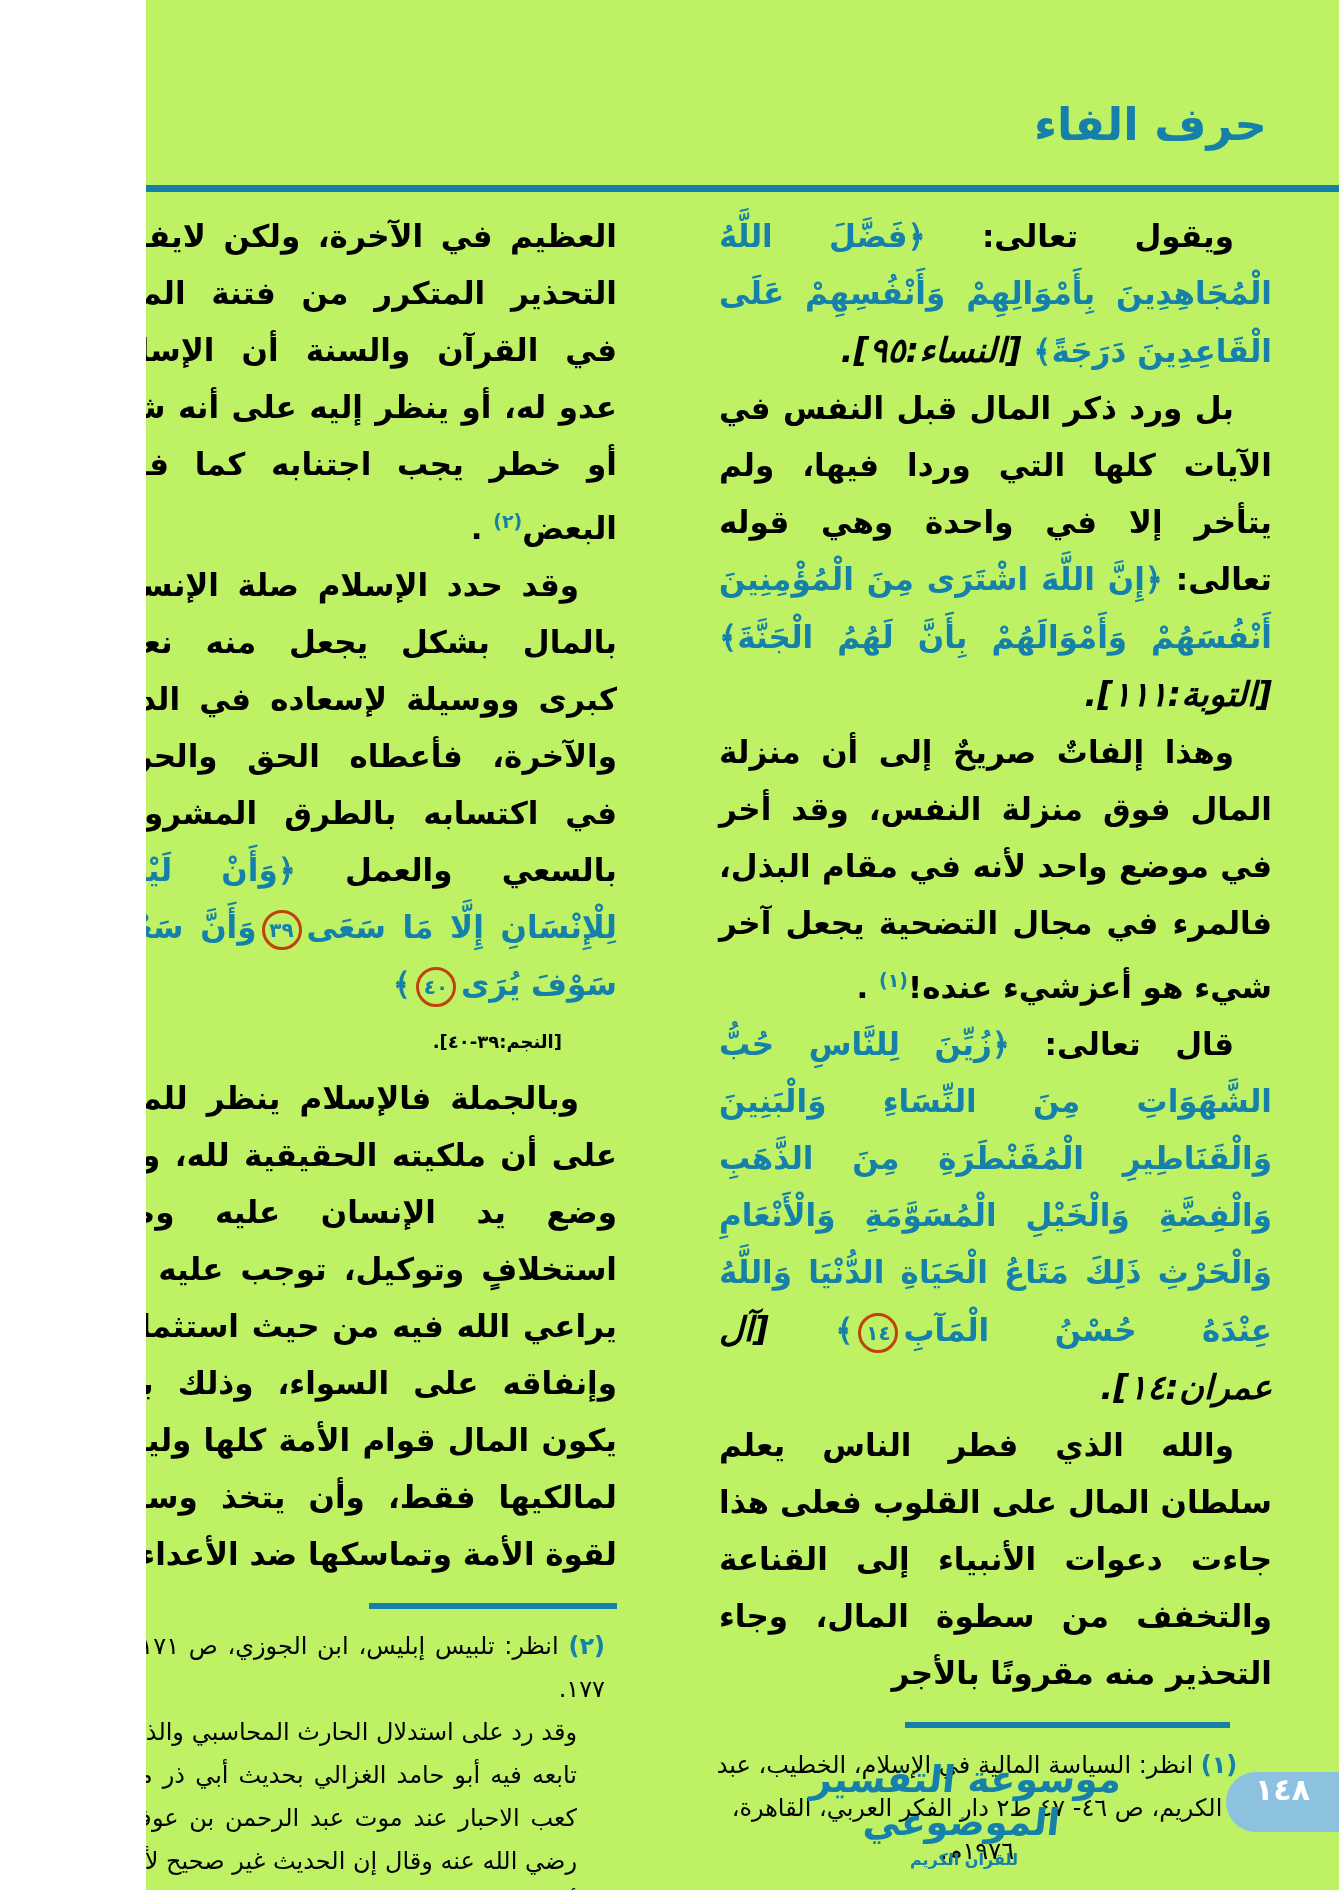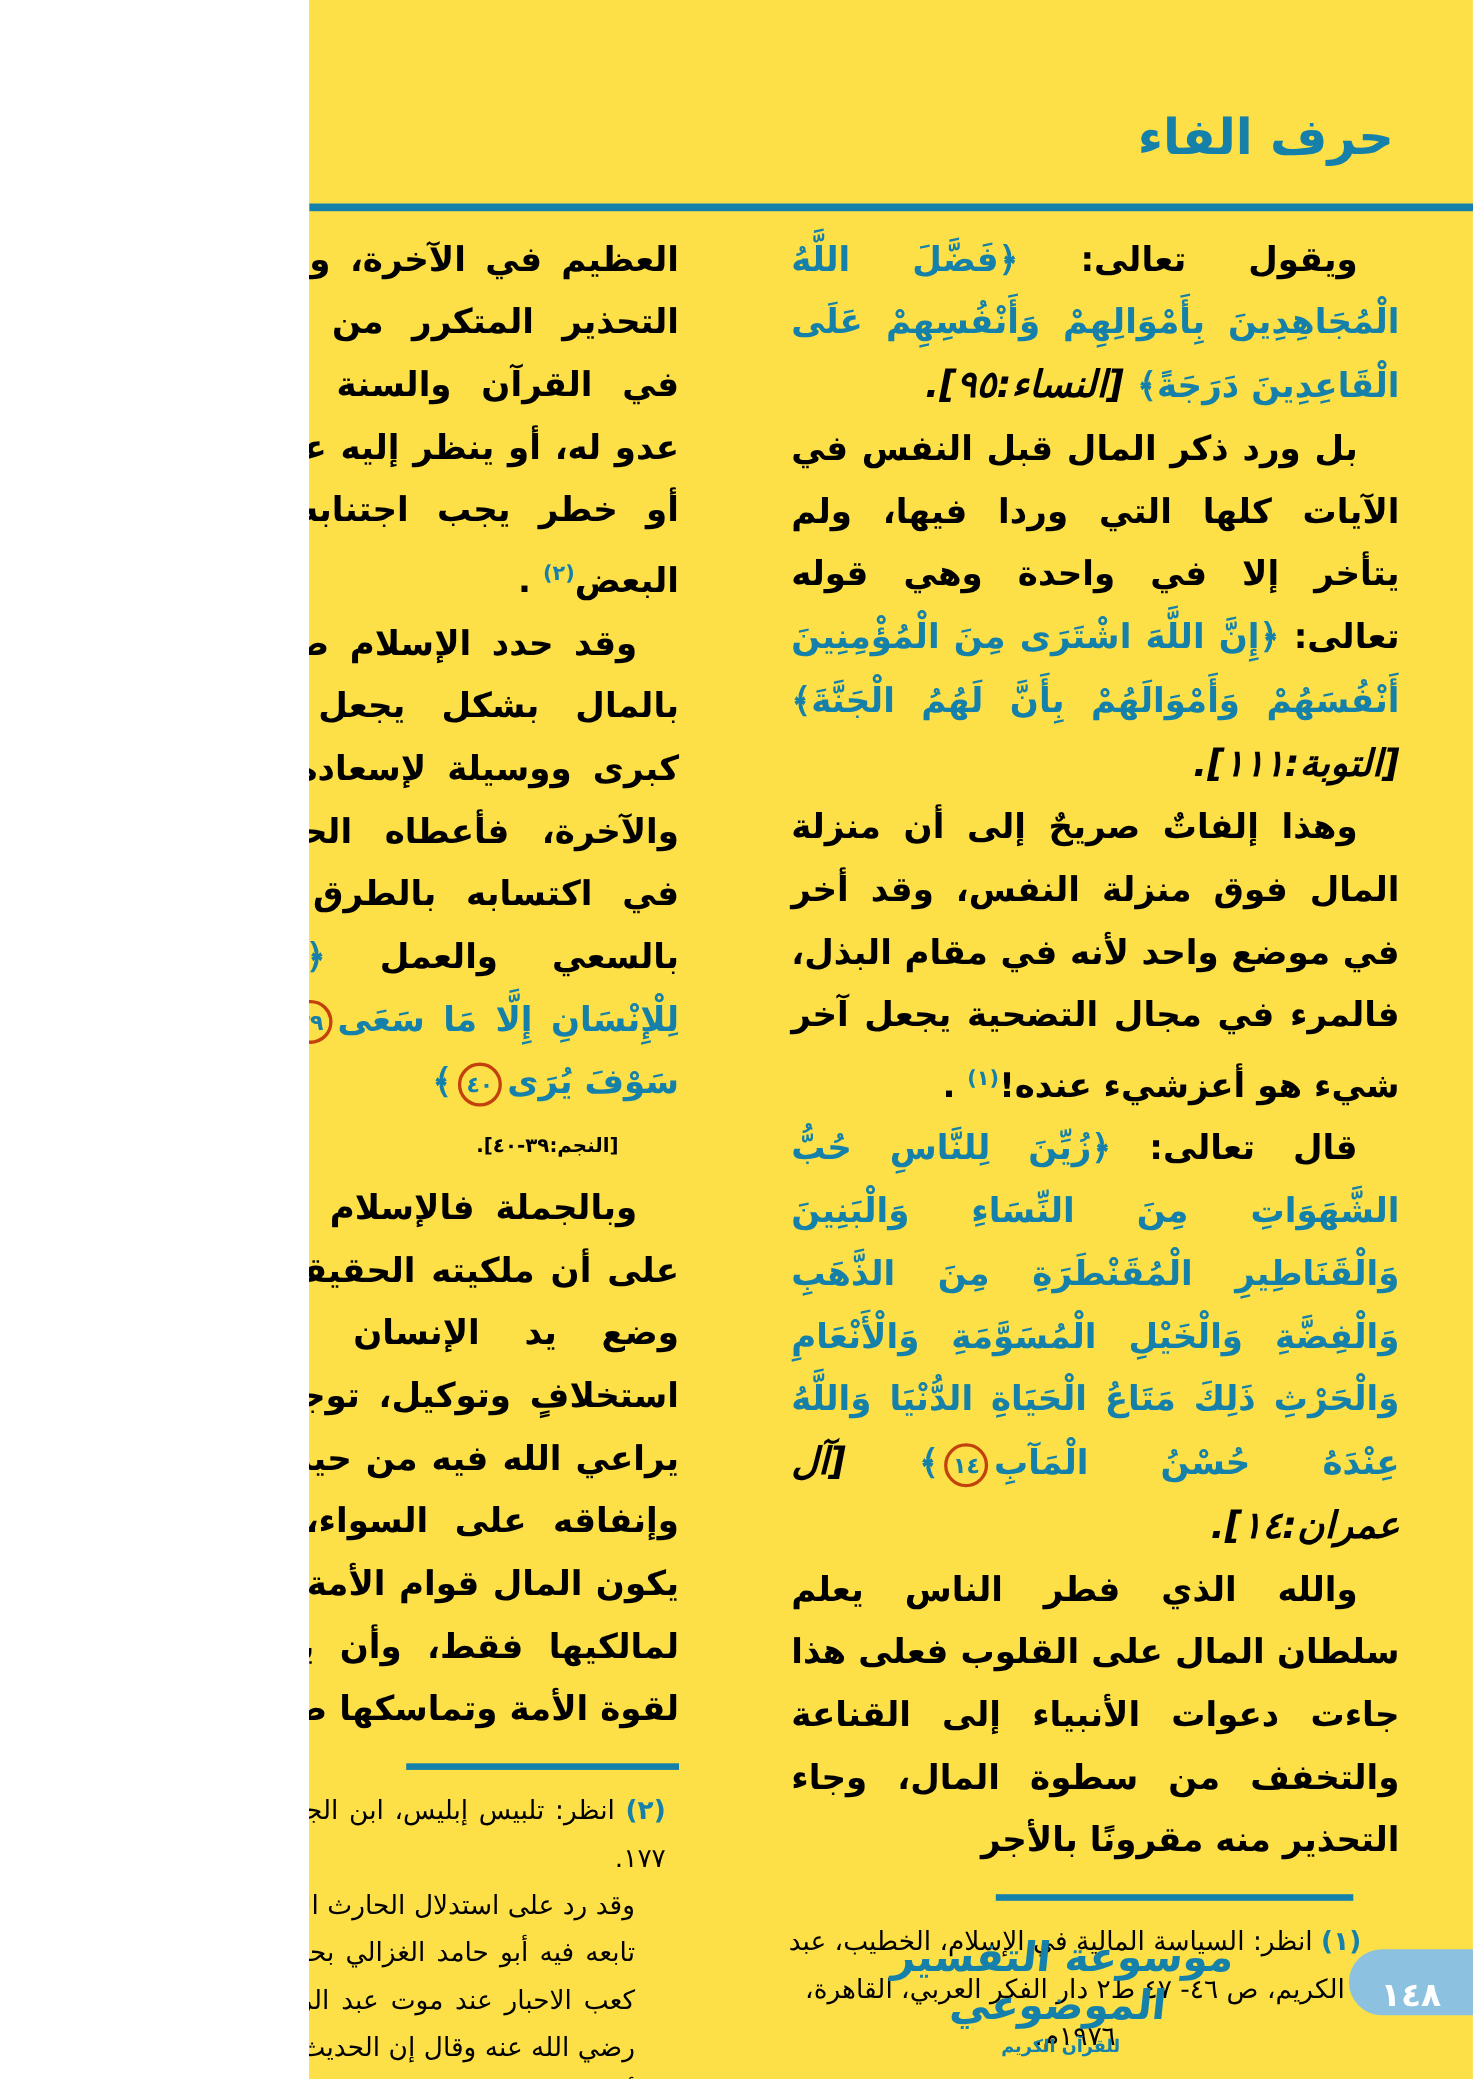--- a/index.html
+++ b/index.html
@@ -1,20 +1,20 @@
 <!DOCTYPE html>
 <html lang="ar" dir="rtl"><head>
 <meta charset="utf-8">
 <style>
   * { margin:0; padding:0; box-sizing:border-box; }
   html,body { background:#ffffff; }
   .page {
     position:relative;
-    width:1058px; height:1890px;
-    background:#fde047;
+    width:1193px; height:1890px;
+    background:#bef264;
     overflow:hidden;
     direction:rtl;
     font-family:"DejaVu Sans", sans-serif;
     color:#000;
   }
   
   .header-title {
     position:absolute; top:98px; right:72px;
     color:#1580a9;
     font-size:45px; font-weight:700;
@@ -87,21 +87,21 @@
   }
   .footer-logo .logo-sub {
     font-size:16px; font-weight:700;
     margin-top:6px;
   }
   .page-badge {
     position:absolute; top:1772px; right:0;
     width:113px; height:60px;
     background:#8cc2e0;
     border-radius:30px 0 0 30px;
-    display:flex; align-items:flex-end; justify-content:center;
+    display:flex; align-items:flex-start; justify-content:center;
     color:#ffffff; font-size:30px; font-weight:700;
   }
 </style>
 </head>
 <body>
 
 <div class="page">
 
   <div class="header-title">حرف الفاء</div>
   <div class="top-rule"></div>

